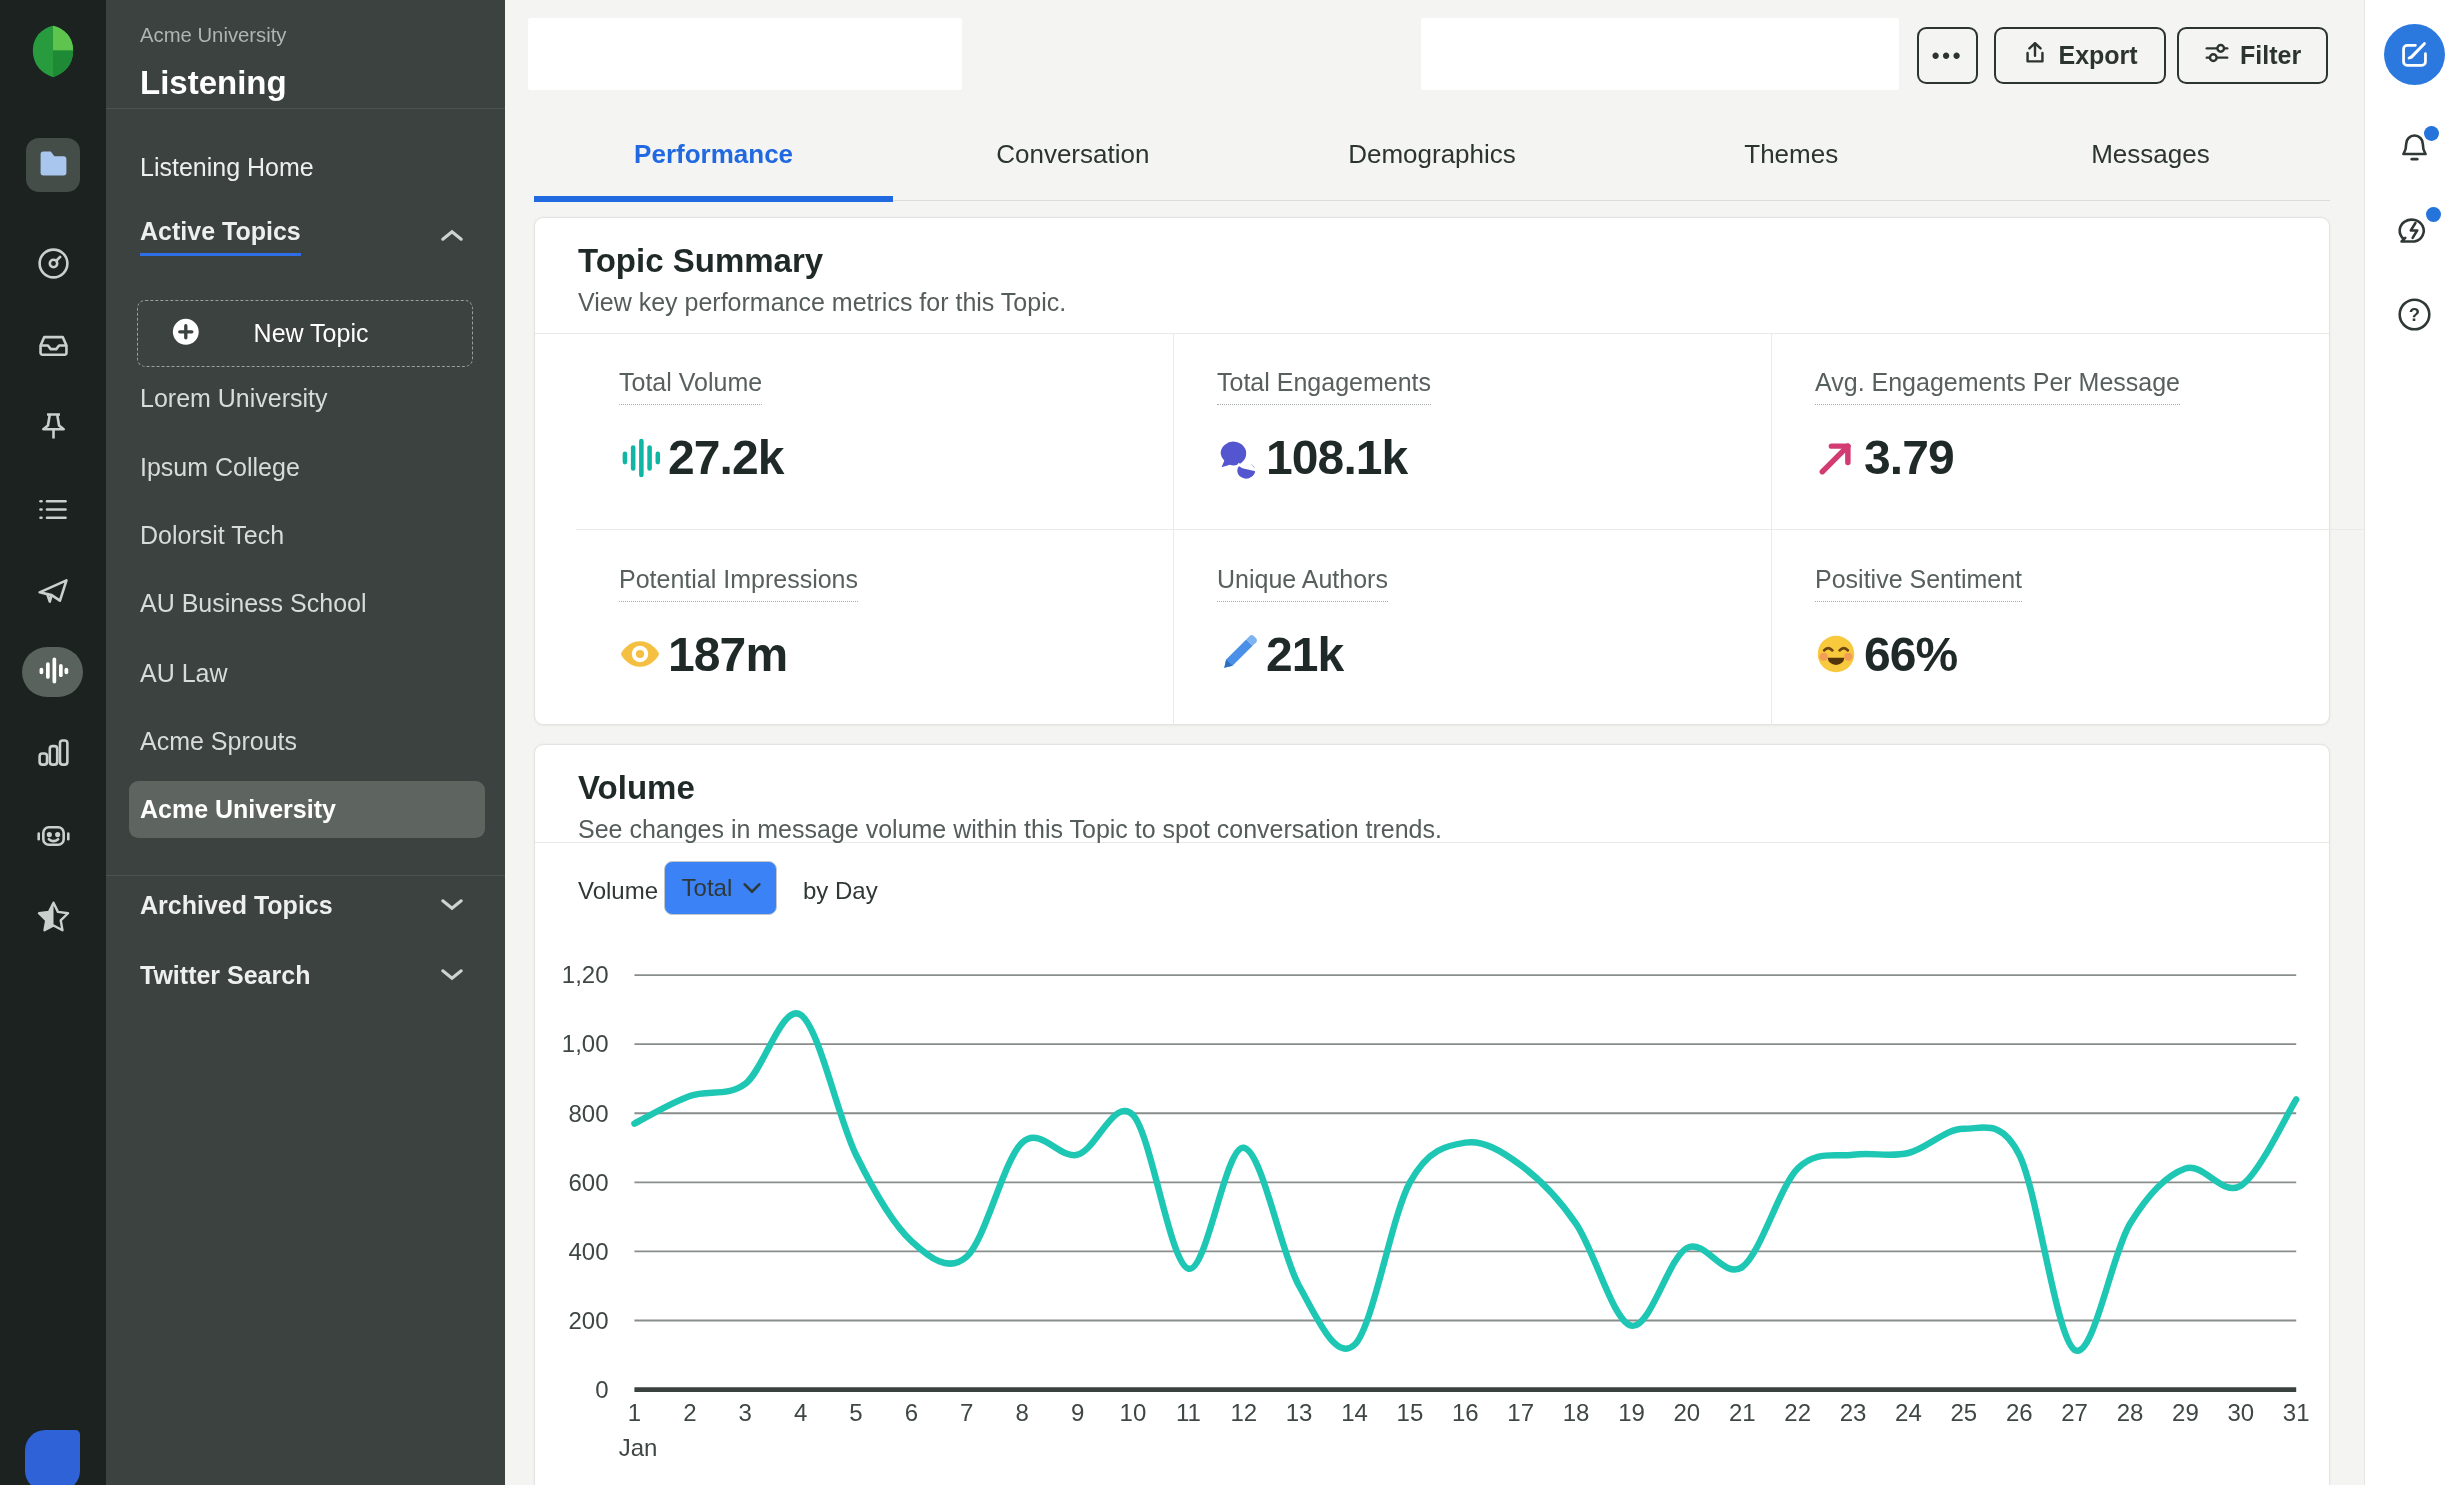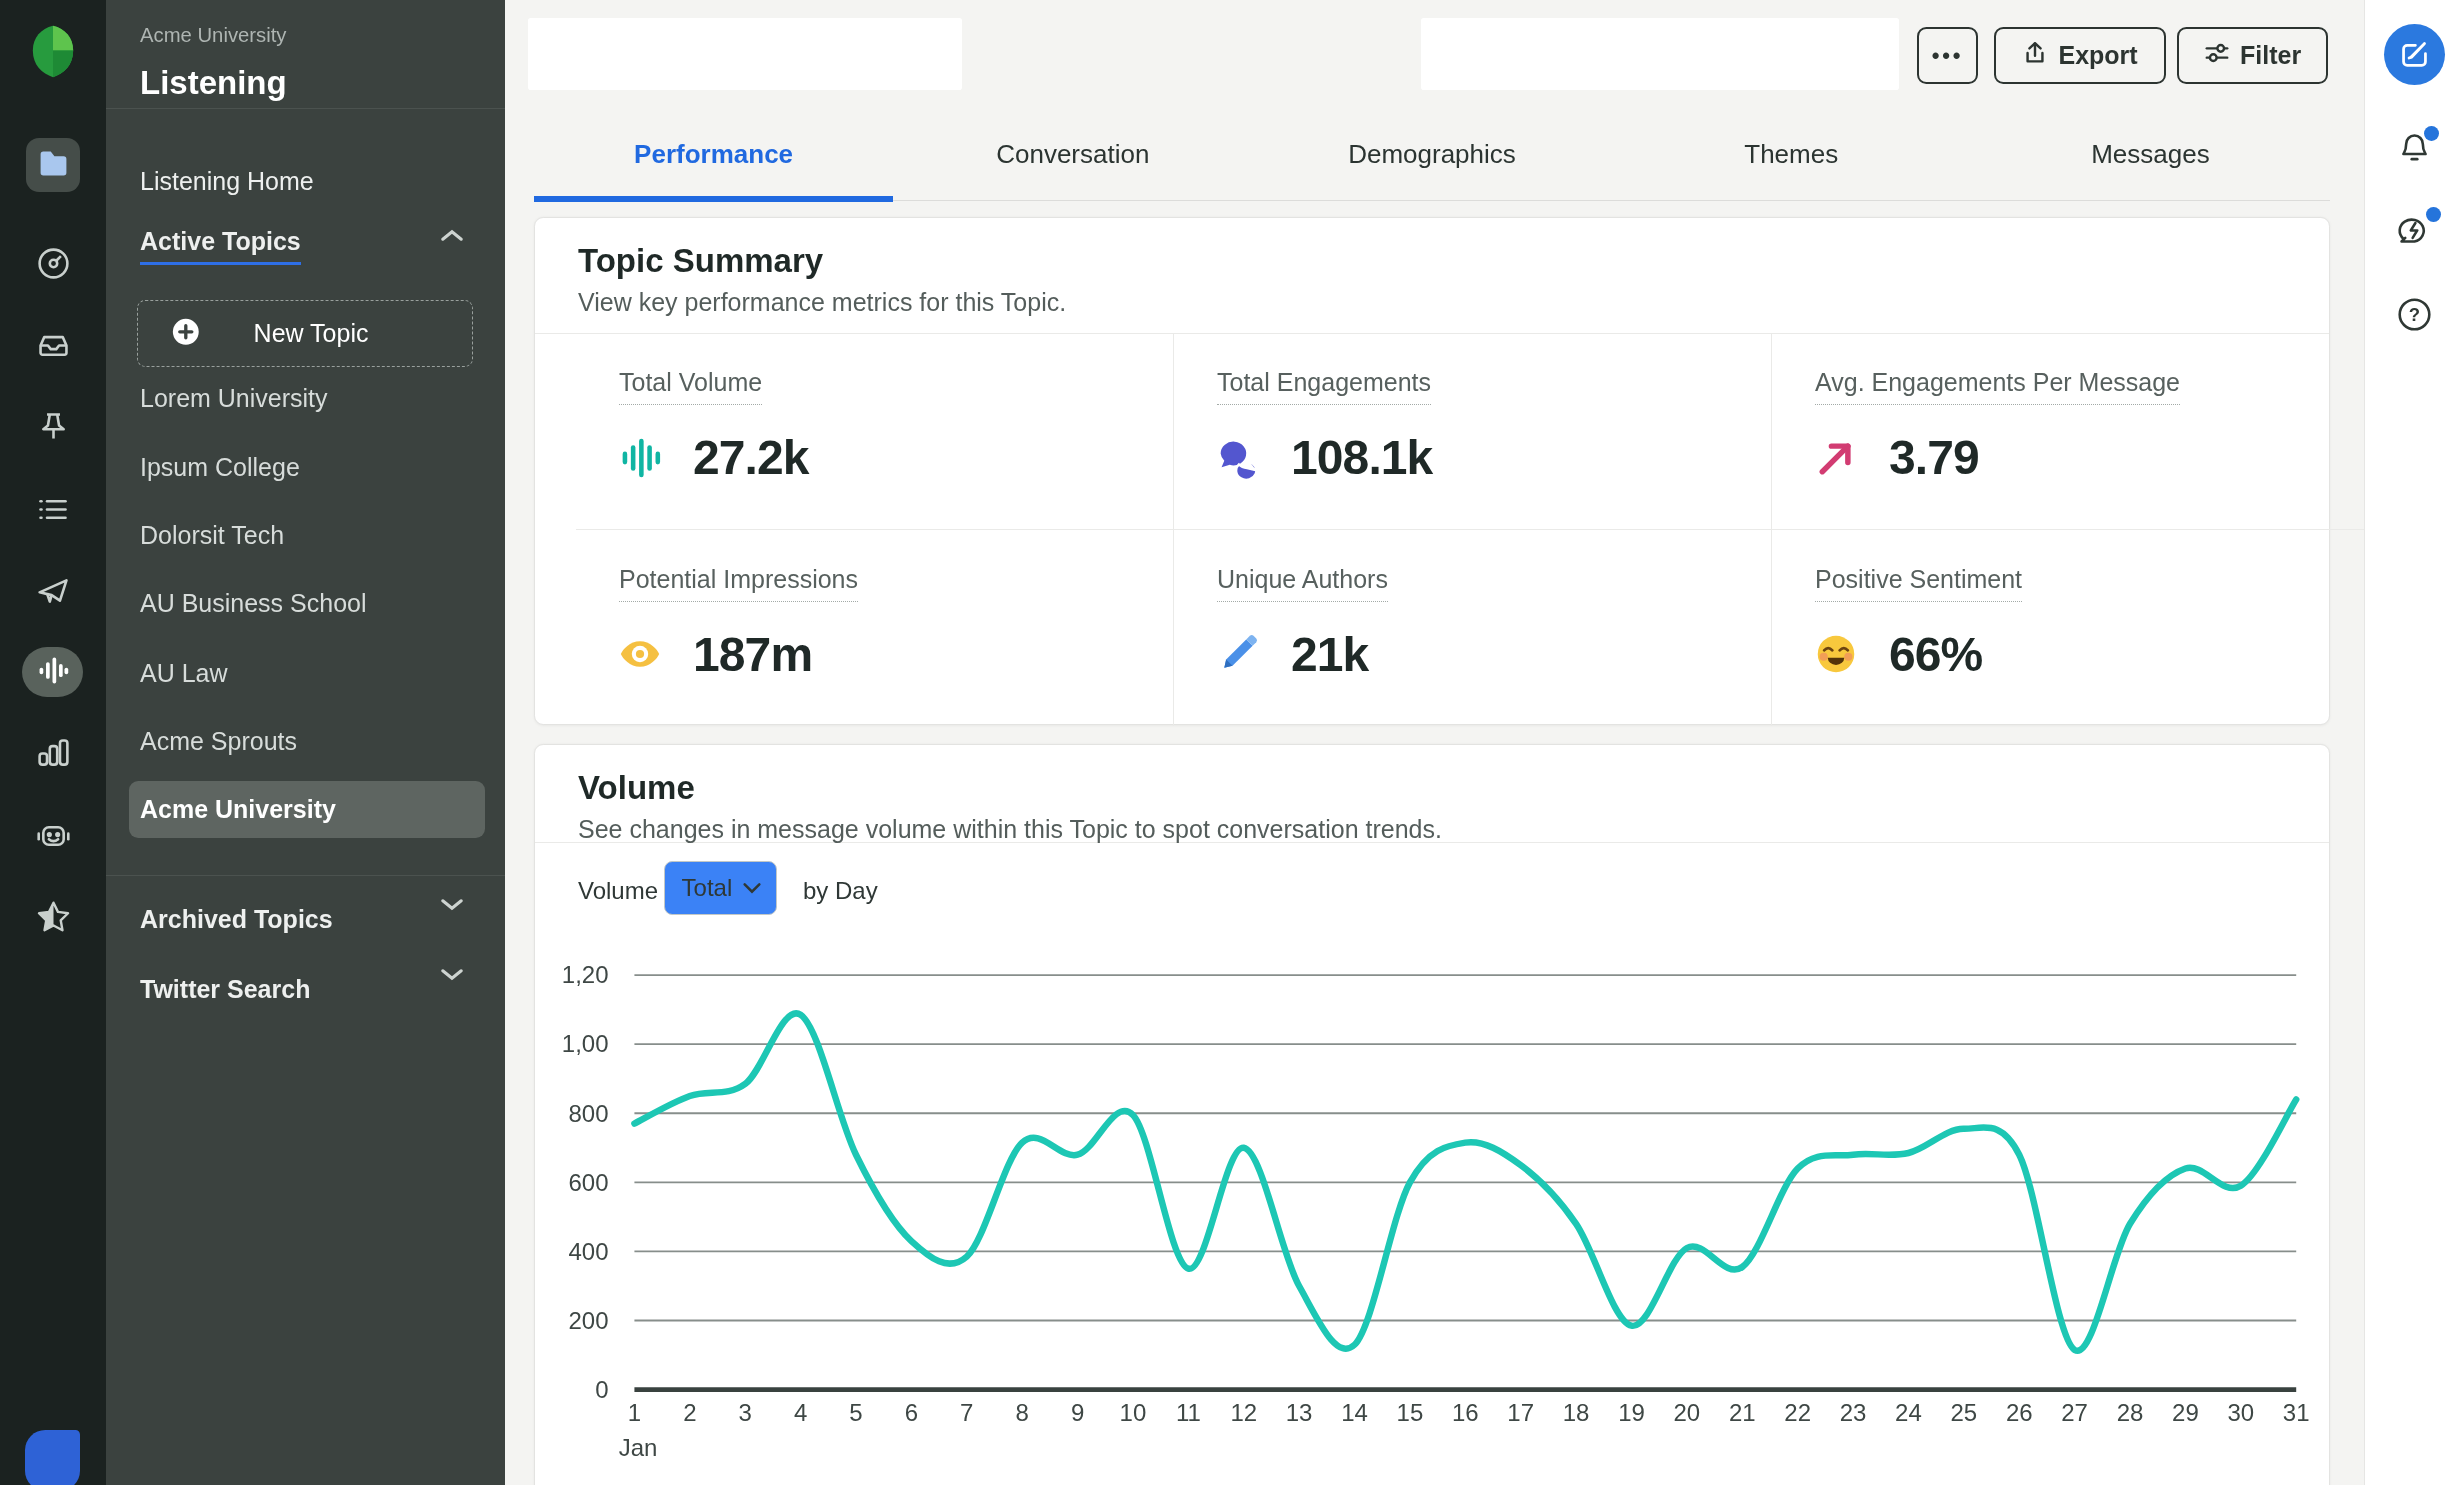--- a/index.html
+++ b/index.html
@@ -13,21 +13,21 @@
   #logo{position:absolute;left:30.5px;top:24px;width:44px;height:55px;}
   #folder-tile{position:absolute;left:26px;top:138px;width:54px;height:54px;background:#454d49;border-radius:13px;display:flex;align-items:center;justify-content:center;}
   #listening-tile{position:absolute;left:22px;top:647px;width:61px;height:50px;background:#59625c;border-radius:25px;display:flex;align-items:center;justify-content:center;}
   #rail-avatar{position:absolute;left:25px;top:1430px;width:55px;height:61px;background:#2e62d6;border-radius:20.3px 4.6px 20.3px 20.3px;}
 
   
   #sidebar{position:absolute;left:106px;top:0;width:399px;height:1485px;background:#3b423f;color:#dfe3e1;}
   #side-header{position:absolute;left:0;top:0;width:399px;height:108px;border-bottom:0.9px solid #4b524f;}
   .side-org{position:absolute;left:34px;top:24px;font-size:20.3px;color:#aeb5b2;}
   .side-product{position:absolute;left:34px;top:64px;font-size:33px;font-weight:bold;color:#ffffff;}
-  .side-row{position:absolute;left:0;width:399px;height:57px;display:flex;align-items:flex-end;cursor:pointer;}
+  .side-row{position:absolute;left:0;width:399px;height:57px;display:flex;align-items:center;cursor:pointer;}
   .side-row .lbl{margin-left:34px;font-size:25px;color:#eef0ef;}
   .side-row .lbl.bold{font-weight:bold;}
   .side-row .chev{position:absolute;right:39px;top:50%;transform:translateY(-50%);}
   .underlined{border-bottom:3.7px solid #2e6fe7;padding-bottom:6.5px;}
   #new-topic{position:absolute;left:30.5px;top:300px;width:334px;height:65px;border:1.8px dashed #99a09d;border-radius:8.3px;display:flex;align-items:center;cursor:pointer;gap:35px;}
   #new-topic .plus{margin-left:33px;}
   #new-topic .lbl{margin-left:18.5px;font-size:25px;color:#ffffff;}
   .topic-item{position:absolute;left:23px;width:356px;height:57px;display:flex;align-items:center;border-radius:9.2px;cursor:pointer;}
   .topic-item .lbl{margin-left:11px;padding-left:0;font-size:25px;color:#d7dcda;}
   .topic-item.selected{background:#5e6561;}
@@ -61,21 +61,21 @@
   #volume-card .card-header{height:97px;}
   .card-title{position:absolute;left:43px;top:24px;font-size:33px;font-weight:bold;color:#1f2927;}
   .card-sub{position:absolute;left:43px;top:70px;font-size:25px;color:#545d5b;}
 
   
   #metric-grid{position:absolute;left:0;top:115px;width:100%;height:393px;display:grid;grid-template-columns:1fr 1fr 1fr;grid-template-rows:1fr 1fr;margin-left:41px;}
   .metric{position:relative;border-right:0.9px solid #eaeae8;border-bottom:0.9px solid #eaeae8;}
   .metric:nth-child(3n){border-right:none;}
   .metric:nth-child(n+4){border-bottom:none;}
   .metric-label{position:absolute;left:43px;top:35px;font-size:25px;color:#57605e;border-bottom:1.8px dotted #a3aaa7;padding-bottom:7.4px;}
-  .metric-value-row{position:absolute;left:43px;top:97px;display:flex;align-items:center;gap:32px;}
+  .metric-value-row{position:absolute;left:43px;top:97px;display:flex;align-items:center;gap:7px;}
   .metric-value{font-size:48px;font-weight:800;color:#1f2927;letter-spacing:-0.9px;}
   .micon{width:42px;height:42px;display:flex;align-items:center;justify-content:center;}
 
   
   #vol-controls{position:absolute;left:0;top:97px;width:100%;height:102px;}
   #vol-ctl-label{position:absolute;left:43px;top:35px;font-size:24px;color:#2f3836;}
   #vol-dropdown{position:absolute;left:129px;top:18.5px;width:113px;height:54px;border:1.8px solid #c3c8c6;border-radius:8.3px;display:flex;align-items:center;cursor:pointer;box-sizing:border-box;background:#3b82f6;}
   #vol-dropdown .val{margin-left:16.6px;font-size:24px;color:#2f3836;}
   #vol-dropdown svg{position:absolute;right:13px;top:50%;transform:translateY(-50%);}
   #vol-by{position:absolute;left:268px;top:35px;font-size:24px;color:#2f3836;}

